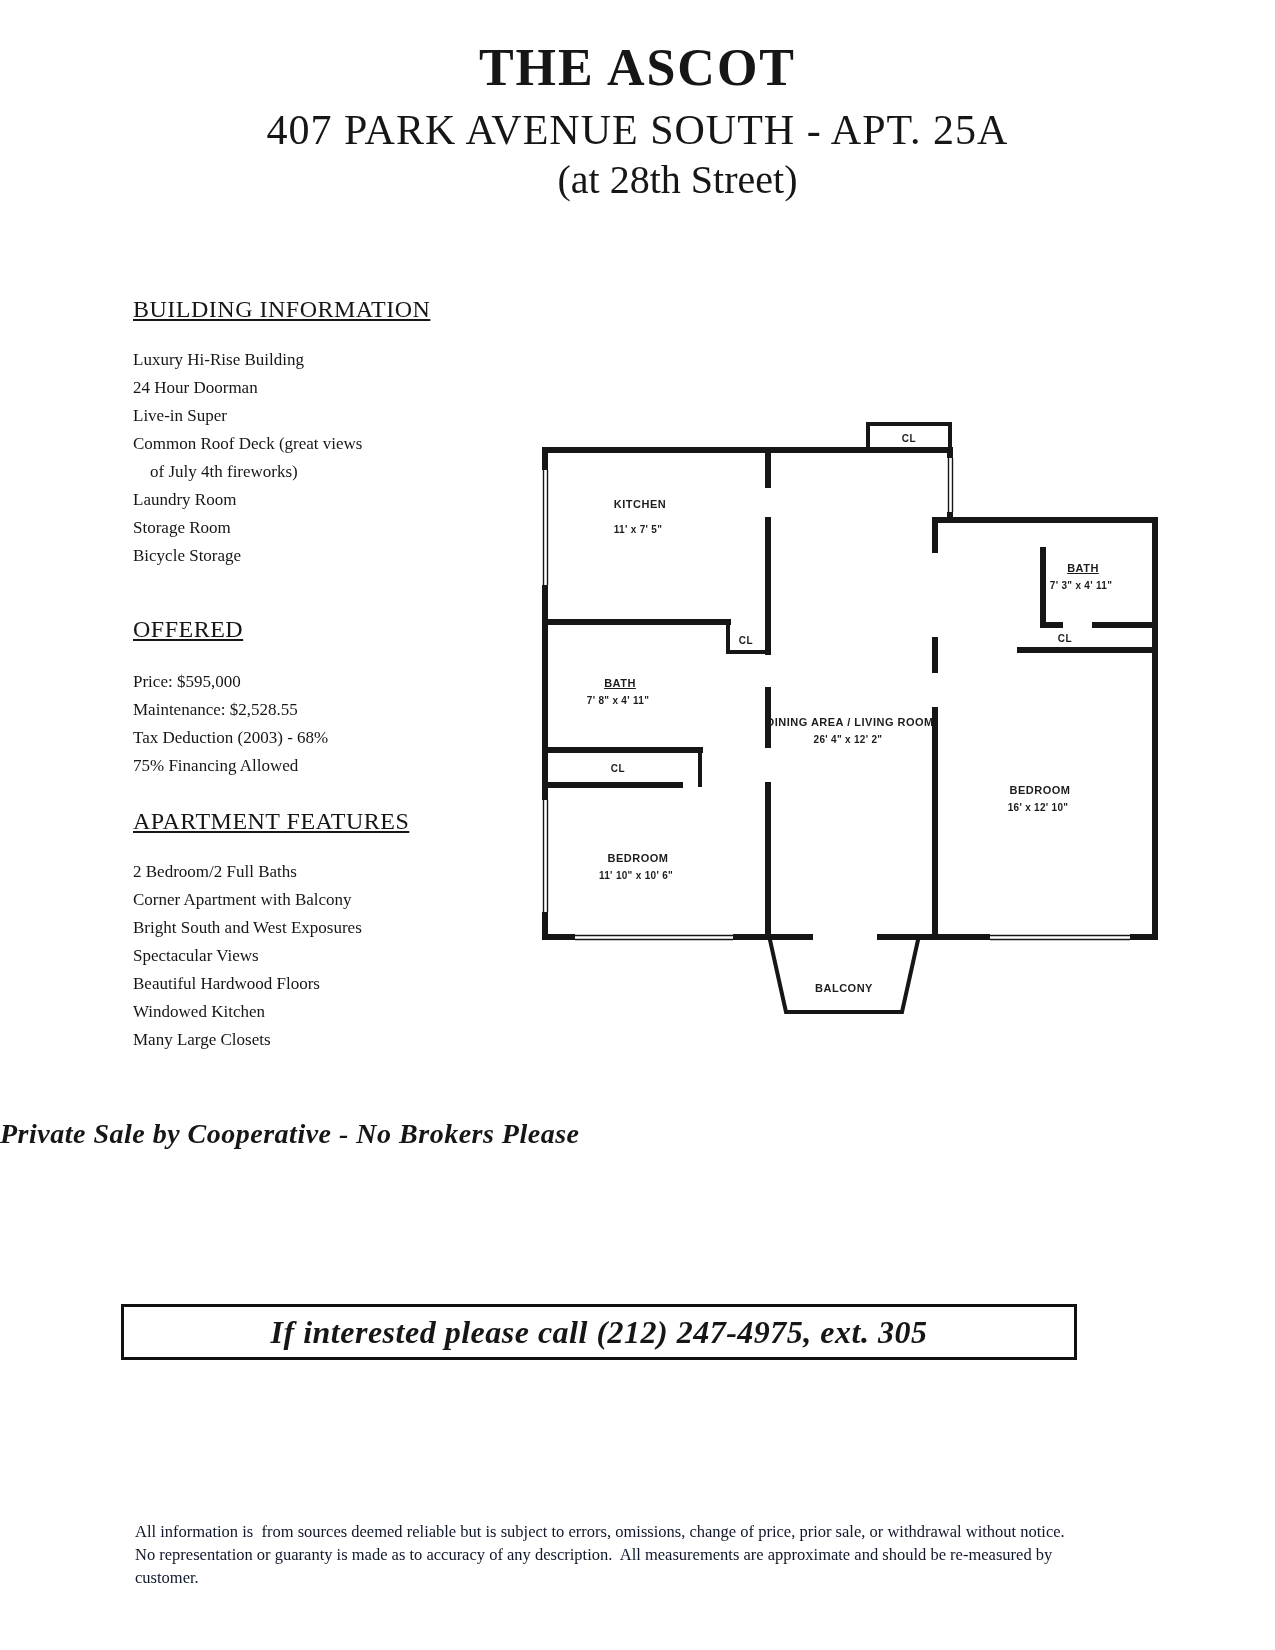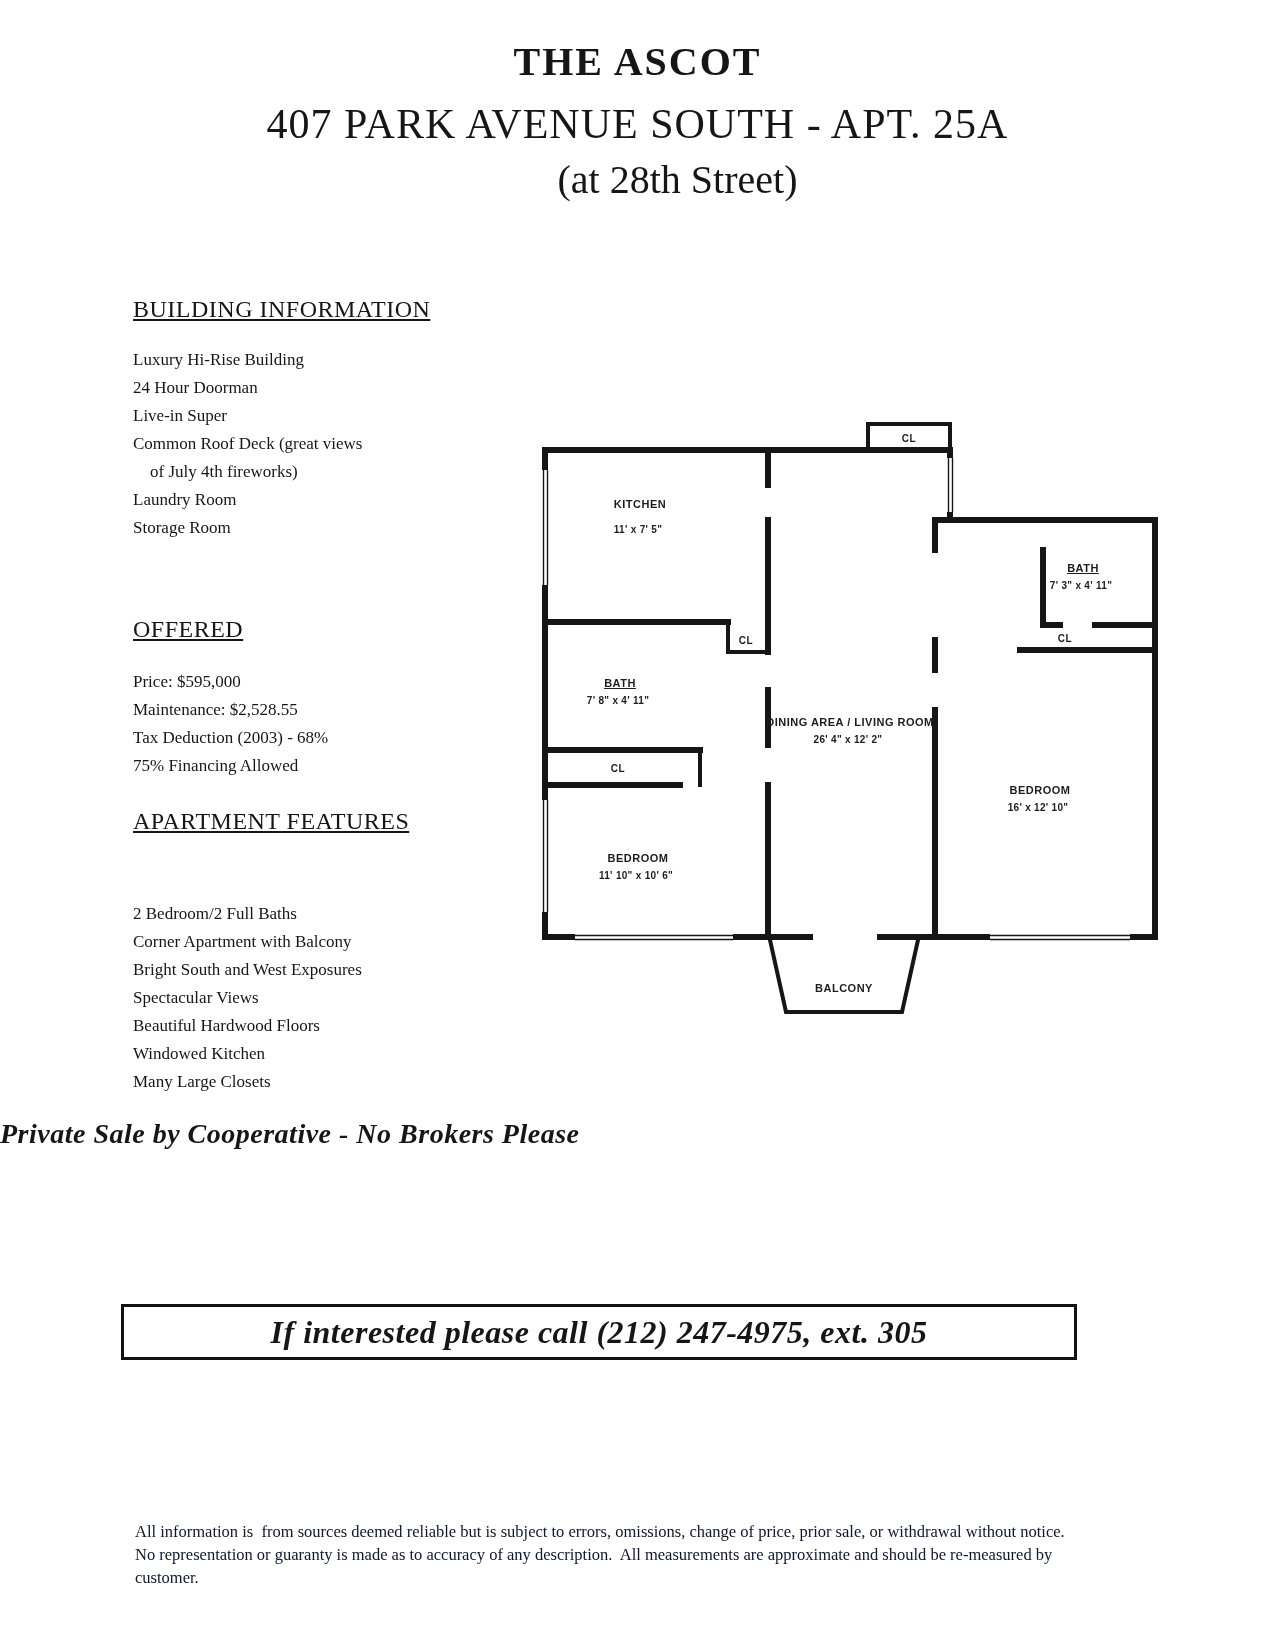--- a/index.html
+++ b/index.html
@@ -3,22 +3,22 @@
 <meta charset="utf-8">
 <style>
   html,body{margin:0;padding:0;background:#e8e8e8;}
   #page{
     position:relative;width:1275px;height:1650px;background:#ffffff;
     margin:0 auto;overflow:hidden;
     font-family:"Liberation Serif", serif;color:#161616;
   }
   
   .hdr{position:absolute;left:0;width:100%;text-align:center;}
-  #title{top:38px;font-size:40px;font-weight:bold;letter-spacing:2px;}
-  #subtitle{top:100px;font-size:42px;letter-spacing:1px;}
+  #title{top:38px;font-size:52px;font-weight:bold;letter-spacing:2px;}
+  #subtitle{top:106px;font-size:42px;letter-spacing:1px;}
   #subtitle2{top:156px;font-size:40px;padding-left:40px;}
   
   .sec-head{
     position:absolute;left:133px;font-size:24px;letter-spacing:.5px;
     text-decoration:underline;white-space:nowrap;
   }
   .sec-list{position:absolute;left:133px;width:430px;font-size:17px;line-height:28px;}
   .sec-list .li{white-space:pre-wrap;}
   
   #plan{position:absolute;left:520px;top:400px;width:650px;height:630px;}
@@ -59,32 +59,33 @@
 
   <div class="sec-head" style="top:296px;">BUILDING INFORMATION</div>
   <div class="sec-list" style="top:346px;">
       <div class="li">Luxury Hi-Rise Building</div>
       <div class="li">24 Hour Doorman</div>
       <div class="li">Live-in Super</div>
       <div class="li">Common Roof Deck (great views</div>
       <div class="li">    of July 4th fireworks)</div>
       <div class="li">Laundry Room</div>
       <div class="li">Storage Room</div>
+      <div class="li">Bicycle Storage</div>
     </div>
 
   <div class="sec-head" style="top:616px;">OFFERED</div>
   <div class="sec-list" style="top:668px;">
       <div class="li">Price: $595,000</div>
       <div class="li">Maintenance: $2,528.55</div>
       <div class="li">Tax Deduction (2003) - 68%</div>
       <div class="li">75% Financing Allowed</div>
     </div>
 
   <div class="sec-head" style="top:808px;">APARTMENT FEATURES</div>
-  <div class="sec-list" style="top:858px;margin-top:42px;">
+  <div class="sec-list" style="top:858px;">
       <div class="li">2 Bedroom/2 Full Baths</div>
       <div class="li">Corner Apartment with Balcony</div>
       <div class="li">Bright South and West Exposures</div>
       <div class="li">Spectacular Views</div>
       <div class="li">Beautiful Hardwood Floors</div>
       <div class="li">Windowed Kitchen</div>
       <div class="li">Many Large Closets</div>
     </div>
 
   <div id="plan">

